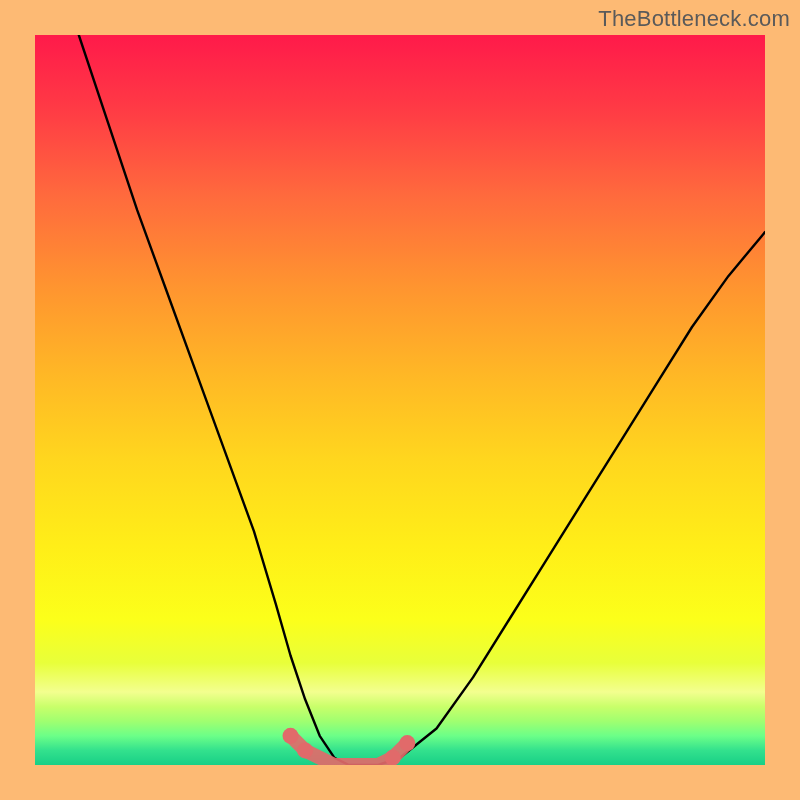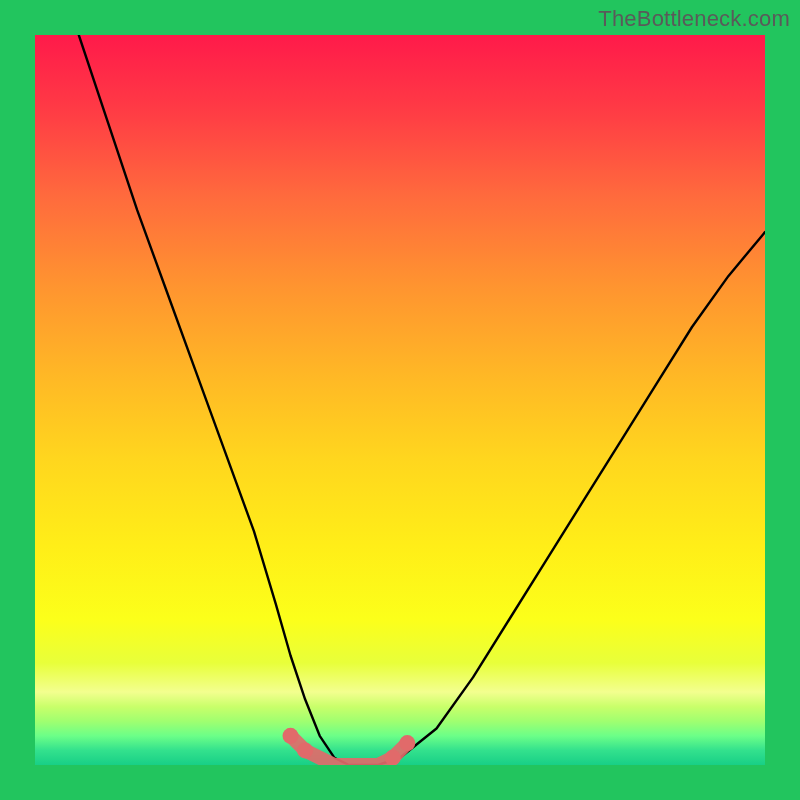--- a/index.html
+++ b/index.html
@@ -8,21 +8,21 @@
     width: 800px;
     height: 800px;
     background: #000;
     overflow: hidden;
     font-family: Arial, Helvetica, sans-serif;
   }
   .stage {
     position: relative;
     width: 800px;
     height: 800px;
-    background: #22c55e;
+    background: #fdba74;
   }
   .plot-area {
     position: absolute;
     left: 35px;
     top: 35px;
     width: 730px;
     height: 730px;
     overflow: hidden;
   }
   .gradient {

